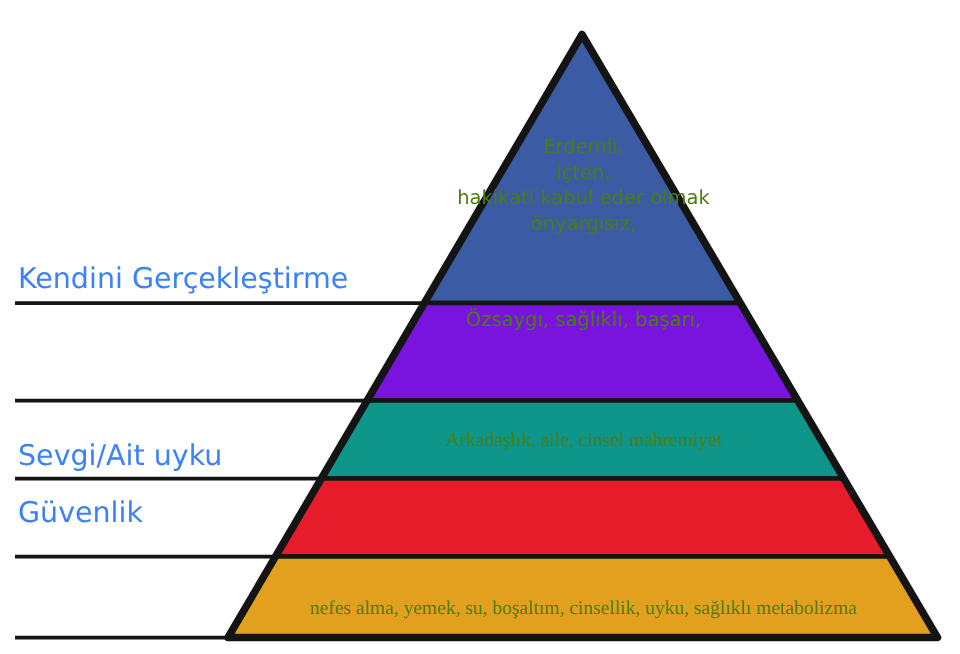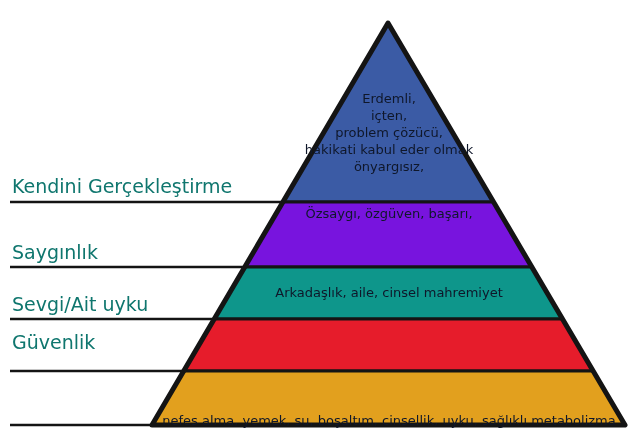--- a/index.html
+++ b/index.html
@@ -8,37 +8,37 @@
     width: 640px;
     height: 436px;
     background: #ffffff;
     font-family: "DejaVu Sans", "Liberation Sans", sans-serif;
     overflow: hidden;
   }
   .stage svg { position: absolute; left: 0; top: 0; }
   .side-label {
     position: absolute;
     left: 12px;
-    color: #0f766e;
+    color: #3b82f6;
     font-size: 19px;
     line-height: 24px;
     white-space: nowrap;
   }
   .band {
     position: absolute;
     left: 389px;
     transform: translateX(-50%);
     text-align: center;
-    color: #0f172a;
+    color: #4d7c0f;
     font-size: 13px;
     white-space: nowrap;
   }
   .band.lh17 { line-height: 17px; }
   .band.lh19 { line-height: 19px; }
-  .band.lh14 { line-height: 14px; }
+  .band.lh14 { line-height: 14px; font-family: Liberation Serif, serif; }
 </style>
 </head>
 <body>
 
 <div class="stage">
 
   <svg width="640" height="436" viewBox="0 0 640 436">
 
     <line x1="10" y1="202" x2="290" y2="202" stroke="#141414" stroke-width="2.5"></line>
     <line x1="10" y1="267" x2="252" y2="267" stroke="#141414" stroke-width="2.5"></line>
@@ -49,38 +49,36 @@
     <polygon points="388,23 493.5,202 282.9,202" stroke="#141414" stroke-width="3" stroke-linejoin="round" fill="#3b5ba5"></polygon>
     <polygon points="282.9,202 493.5,202 531.9,267 244.8,267" stroke="#141414" stroke-width="3" stroke-linejoin="round" fill="#7814de"></polygon>
     <polygon points="244.8,267 531.9,267 562.5,319 214.3,319" stroke="#141414" stroke-width="3" stroke-linejoin="round" fill="#0e968b"></polygon>
     <polygon points="214.3,319 562.5,319 593.2,371 183.7,371" stroke="#141414" stroke-width="3" stroke-linejoin="round" fill="#e61c2b"></polygon>
     <polygon points="183.7,371 593.2,371 625,425 152,425" stroke="#141414" stroke-width="3" stroke-linejoin="round" fill="#e2a01e"></polygon>
 
     <path d="M388,23 L625,425 L152,425 Z" fill="none" stroke="#141414" stroke-width="5" stroke-linejoin="round"></path>
   </svg>
 
   <div class="side-label" style="top:174px">Kendini Gerçekleştirme</div>
-  <div class="side-label" style="top:240px">Saygınlık</div>
   <div class="side-label" style="top:292px">Sevgi/Ait uyku</div>
   <div class="side-label" style="top:330px">Güvenlik</div>
 
   <div class="band lh17" style="top:90px">
     <div>Erdemli,</div>
     <div>içten,</div>
-    <div>problem çözücü,</div>
     <div>hakikati kabul eder olmak</div>
     <div>önyargısız,</div>
   </div>
 
   <div class="band lh19" style="top:204px">
-    <div>Özsaygı, özgüven, başarı,</div>
+    <div>Özsaygı, sağlıklı, başarı,</div>
   </div>
 
   <div class="band lh14" style="top:286px">
     <div>Arkadaşlık, aile, cinsel mahremiyet</div>
   </div>
 
 
-  <div class="band lh14" style="top:414px">
+  <div class="band lh14" style="top:398px">
     <div>nefes alma, yemek, su, boşaltım, cinsellik, uyku, sağlıklı metabolizma</div>
   </div>
 
 </div>
 
 </body></html>

